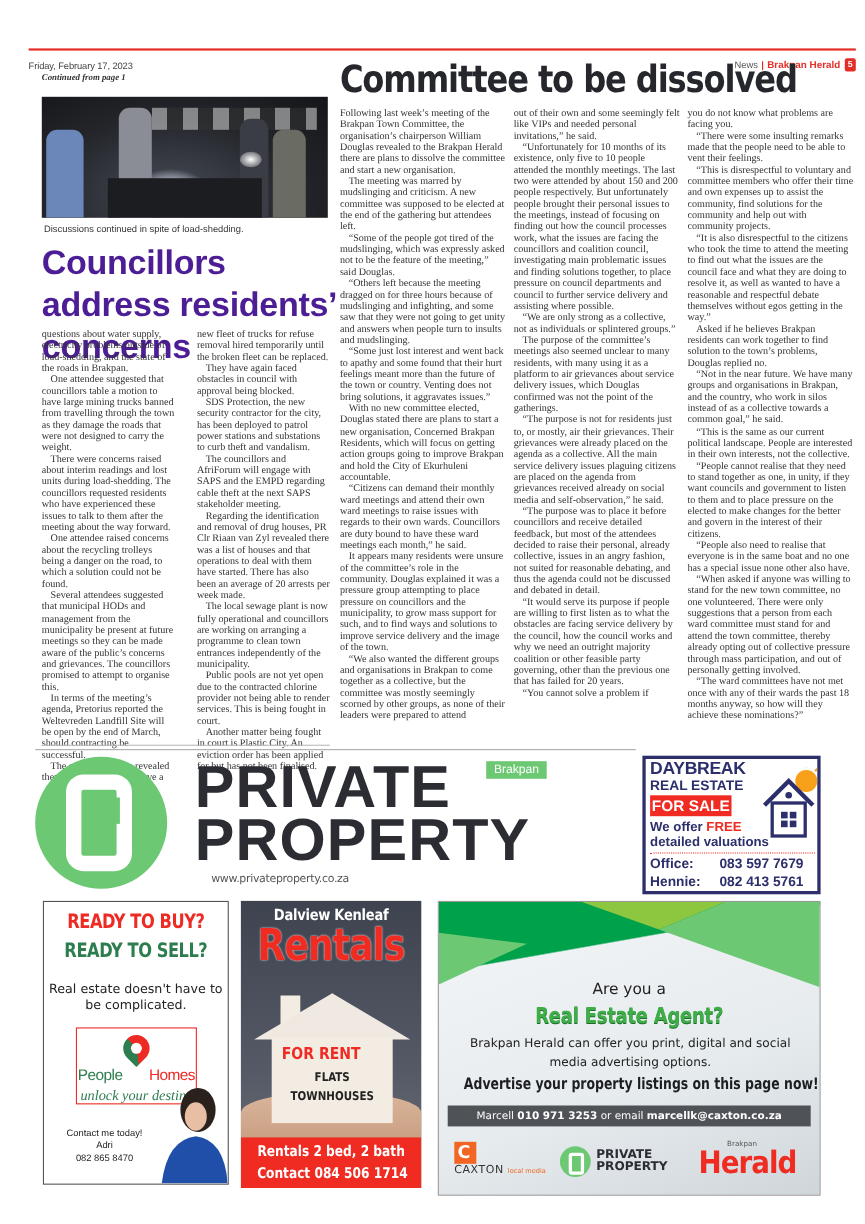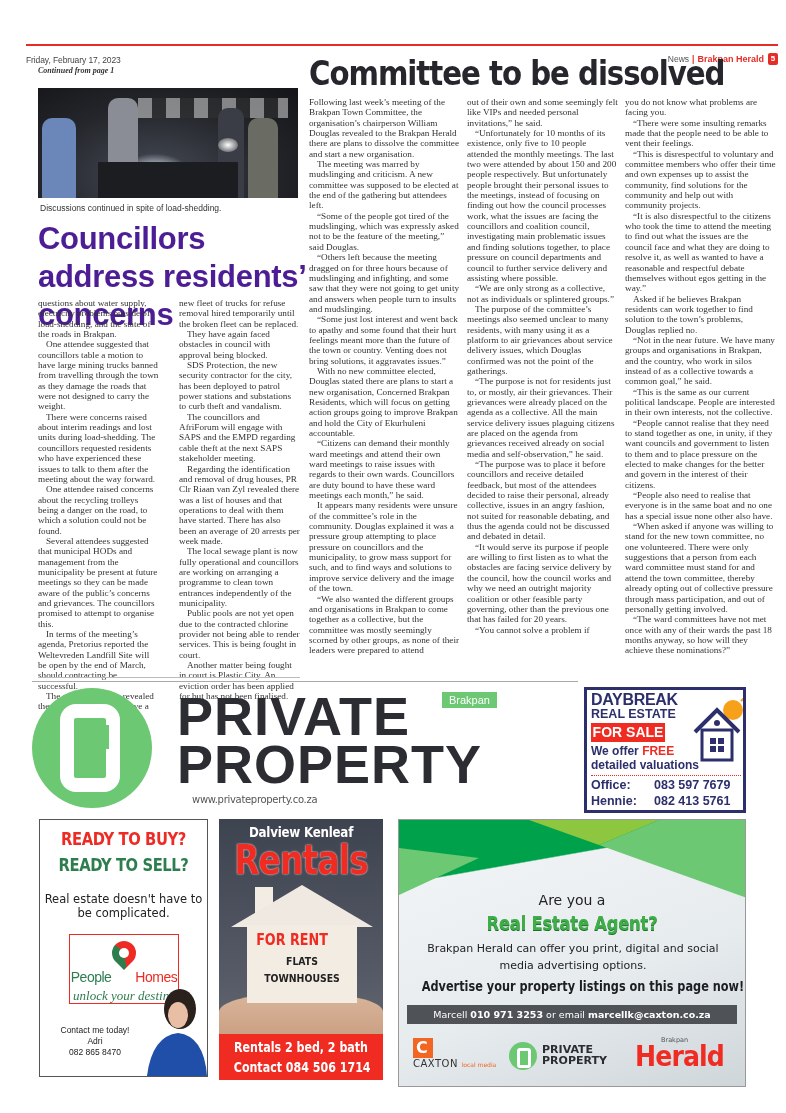--- a/index.html
+++ b/index.html
@@ -69,21 +69,21 @@
   .dh-logo .pin::after { content: ""; position: absolute; left: 7px; top: 7px; width: 10px; height: 10px; border-radius: 50%; background: #fff; }
   .dh-logo .name { position: absolute; left: 0; width: 100%; top: 34px; font-size: 14px; color: #2e7d4f; letter-spacing: -0.5px; }
   .dh-logo .name .h { color: #ee2a24; padding-left: 24px; }
   .dh-logo .slogan { position: absolute; left: 0; width: 100%; top: 53px; font-family: "Liberation Serif", serif; font-style: italic; font-size: 13px; color: #2e7d4f; }
   .dh-ad .contact { position: absolute; left: 10px; top: 205px; width: 90px; font-size: 8.5px; line-height: 11px; color: #222; text-align: center; }
   .dh-ad .woman { position: absolute; right: 0; bottom: 0; width: 65px; height: 95px; }
 
   .rent-ad { position: absolute; left: 219px; top: 819px; width: 164px; height: 261px; background: linear-gradient(180deg, #3e4350 0%, #555a66 60%, #6d7078 100%); font-family: "DejaVu Sans", sans-serif; overflow: hidden; text-align: center; }
   .rent-ad .dk { position: absolute; left: 0; width: 100%; top: 5px; font-weight: bold; font-size: 14px; color: #fff; transform: scaleX(0.85); letter-spacing: -0.3px; }
   .rent-ad .rentals { position: absolute; left: 0; width: 100%; top: 18px; font-weight: bold; font-size: 40px; color: #ef2b22; transform: scaleX(0.82); letter-spacing: -1px; text-shadow: 0 0 2px #fff; }
-  .rent-house { position: absolute; left: 18px; top: 66px; width: 130px; height: 120px; }
+  .rent-house { position: absolute; left: 18px; top: 84px; width: 130px; height: 120px; }
   .rent-house .roof { position: absolute; left: -6px; top: 0; width: 0; height: 0; border-left: 71px solid transparent; border-right: 71px solid transparent; border-bottom: 42px solid #efe9e1; }
   .rent-house .body { position: absolute; left: 10px; top: 40px; width: 110px; height: 78px; background: #f2ece3; }
   .rent-house .chim { position: absolute; left: 18px; top: 2px; width: 18px; height: 30px; background: #f2ece3; }
   .rent-house .fr { position: absolute; left: -12px; width: 134px; top: 46px; font-weight: bold; font-size: 15px; color: #ef2b22; transform: scaleX(0.85); }
   .rent-house .flats { position: absolute; left: 0; width: 130px; top: 70px; font-weight: bold; font-size: 11px; color: #222; transform: scaleX(0.85); }
   .rent-house .th { position: absolute; left: -12px; width: 154px; top: 87px; font-weight: bold; font-size: 11px; color: #222; transform: scaleX(0.85); }
   .rent-ad .bottom { position: absolute; left: 0; bottom: 0; width: 100%; height: 46px; background: #ef2b22; color: #fff; font-weight: bold; font-size: 13.5px; line-height: 20px; padding-top: 3px; }
   .rent-ad .bottom div { transform: scaleX(0.82); white-space: nowrap; }
   .hands { position: absolute; left: 0; top: 175px; width: 100%; height: 45px; background: linear-gradient(180deg, #d9b59a, #c99e82); border-radius: 40% 40% 0 0; }
 

